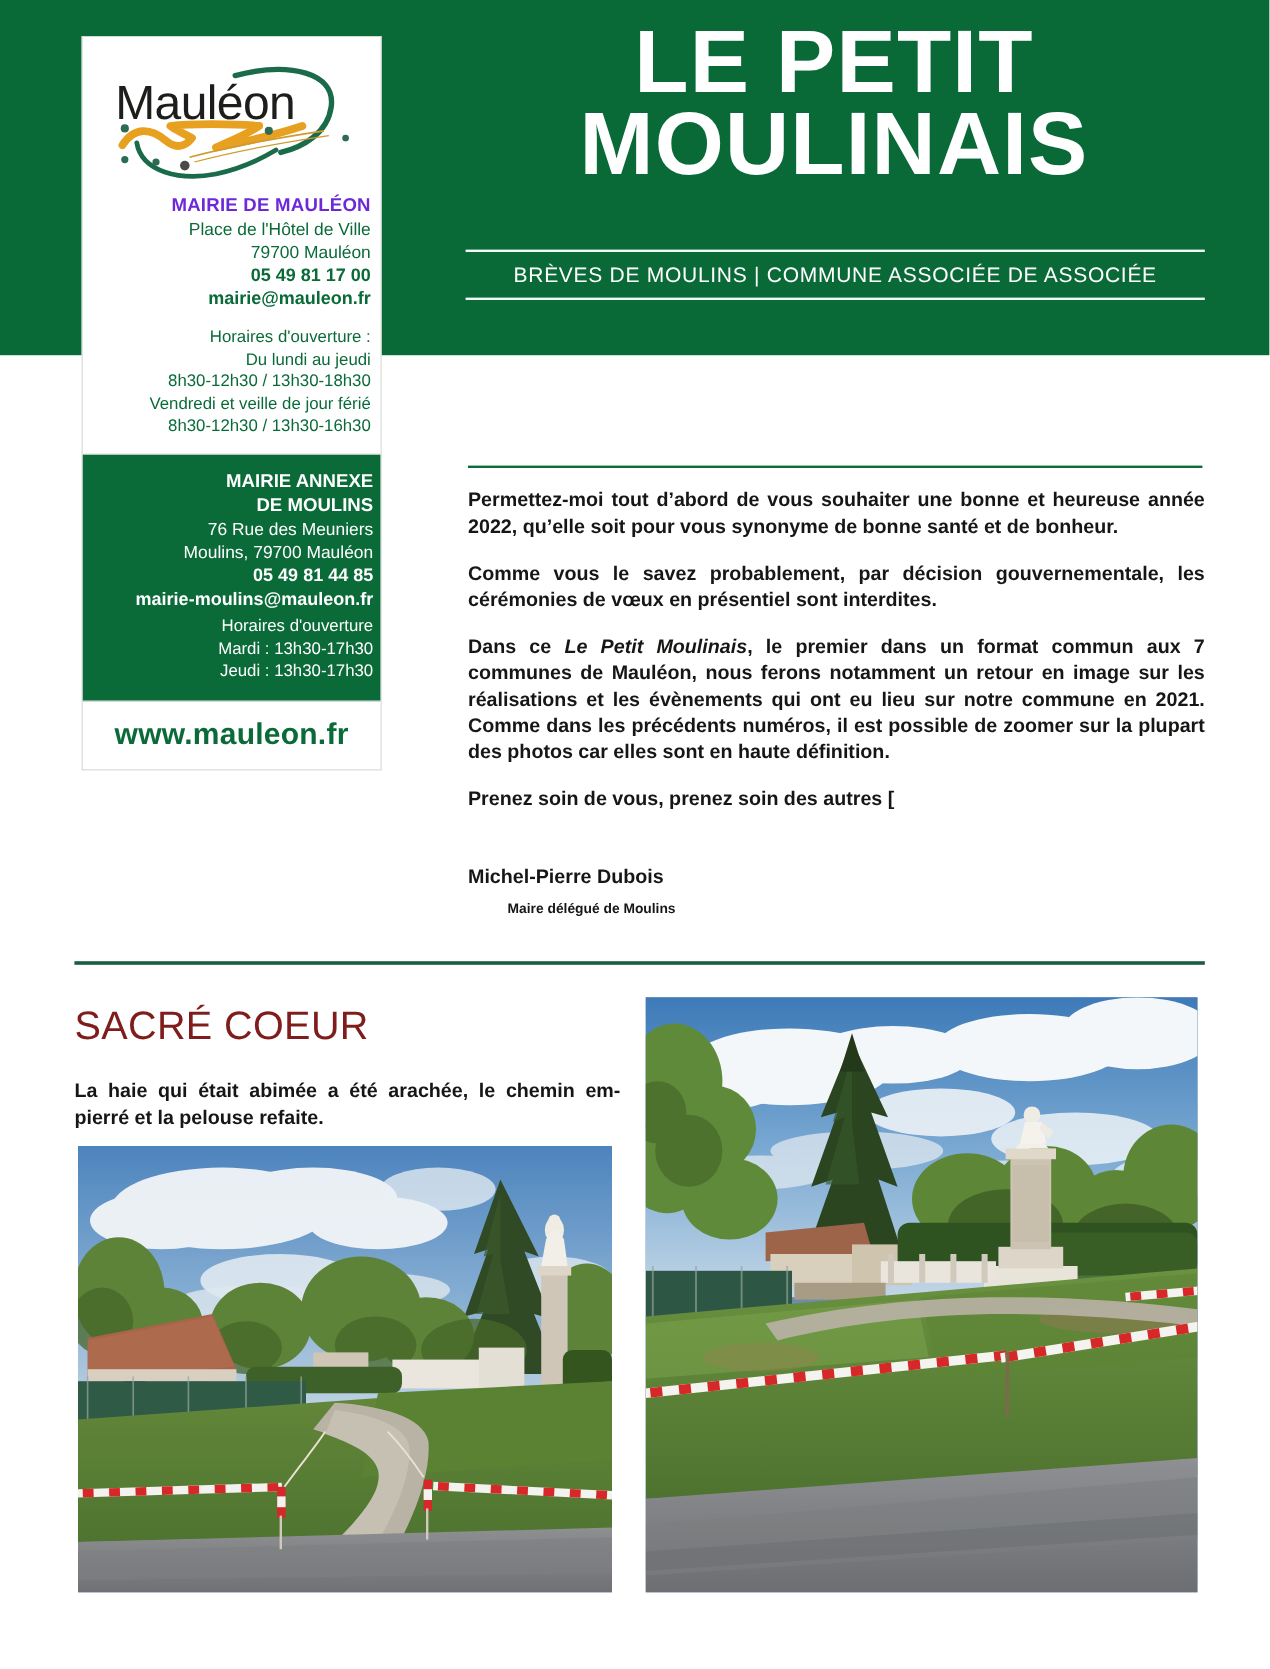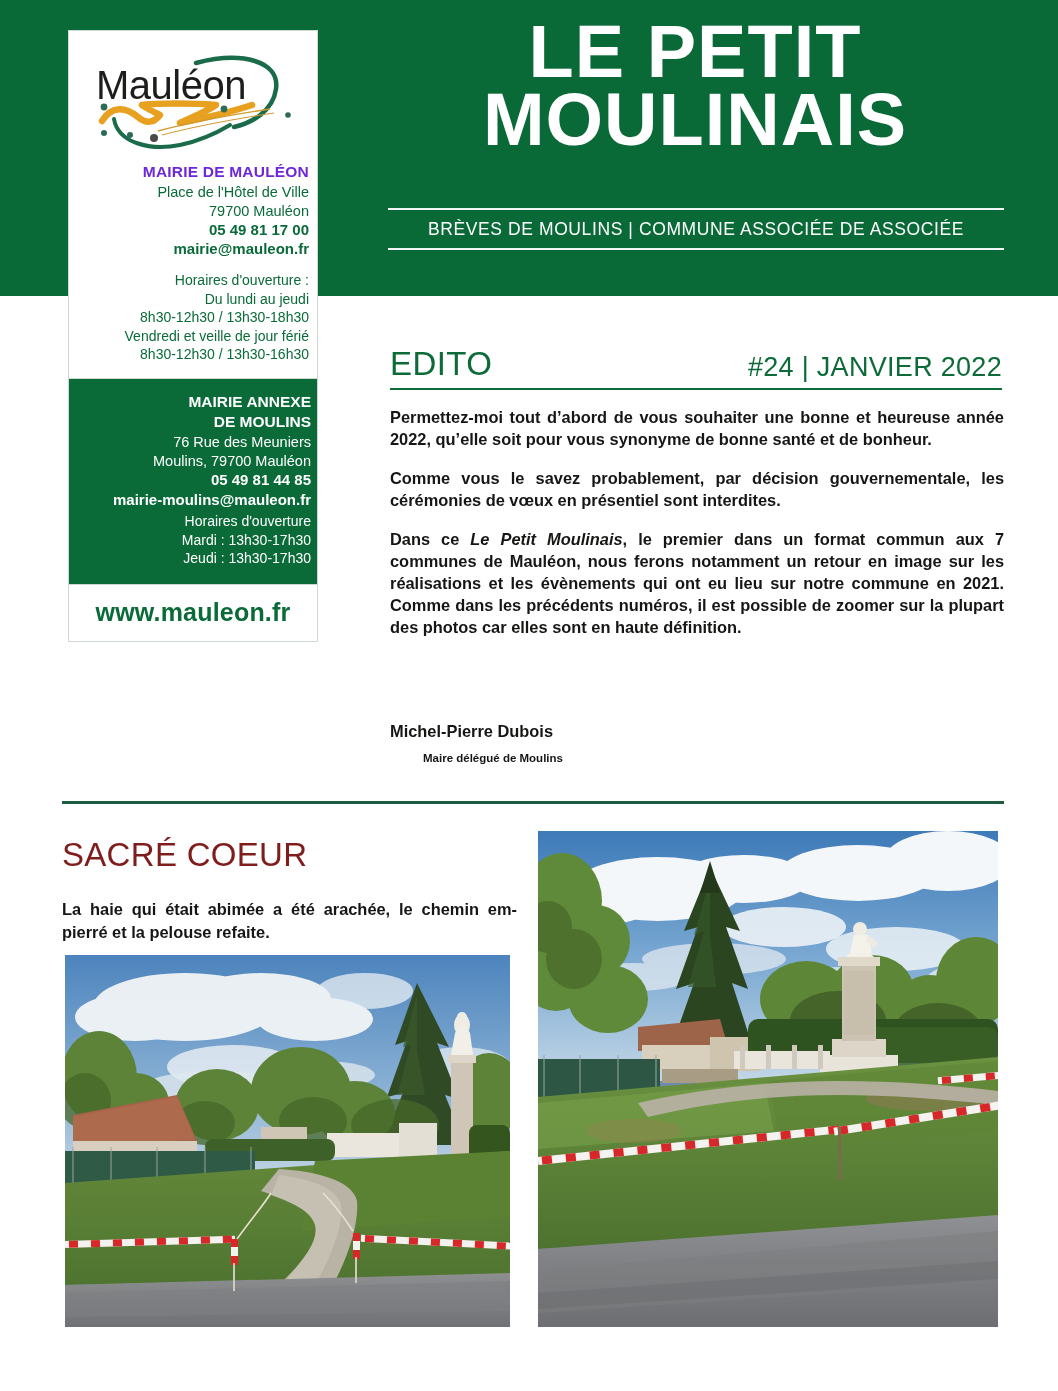--- a/index.html
+++ b/index.html
@@ -188,30 +188,27 @@
       <div class="info-line-w bold">05 49 81 44 85</div>
       <div class="info-line-w bold">mairie-moulins@mauleon.fr</div>
       <div class="info-hours-w">Horaires d'ouverture</div>
       <div class="info-hours-w" style="margin-top:0">Mardi : 13h30-17h30</div>
       <div class="info-hours-w" style="margin-top:0">Jeudi : 13h30-17h30</div>
     </div>
 
     <div class="info-url">www.mauleon.fr</div>
   </div>
 
-  <div class="edito-head">
-    <div class="edito-title">EDITO</div>
-    <div class="edito-issue">#24 | JANVIER 2022</div>
-  </div>
   <div class="edito-rule"></div>
 
   <div class="edito-body">
     <p>Permettez-moi tout d’abord de vous souhaiter une bonne et heureuse année 2022, qu’elle soit pour vous synonyme de bonne santé et de bonheur.</p>
     <p>Comme vous le savez probablement, par décision gouvernementale, les cérémonies de vœux en présentiel sont interdites.</p>
     <p><span>Dans ce </span><em>Le Petit Moulinais</em><span>, le premier dans un format commun aux 7 communes de Mauléon, nous ferons notamment un retour en image sur les réalisations et les évènements qui ont eu lieu sur notre commune en 2021. Comme dans les précédents numéros, il est possible de zoomer sur la plupart des photos car elles sont en haute définition.</span></p>
+    <p class="last">Prenez soin de vous, prenez soin des autres [</p>
   </div>
 
   <div class="sig-name">Michel-Pierre Dubois</div>
   <div class="sig-role">Maire délégué de Moulins</div>
 
   <div class="section-rule"></div>
 
   <div class="sc-title">SACRÉ COEUR</div>
   <div class="sc-text">La haie qui était abimée a été arachée, le chemin em-pierré et la pelouse refaite.</div>
 

